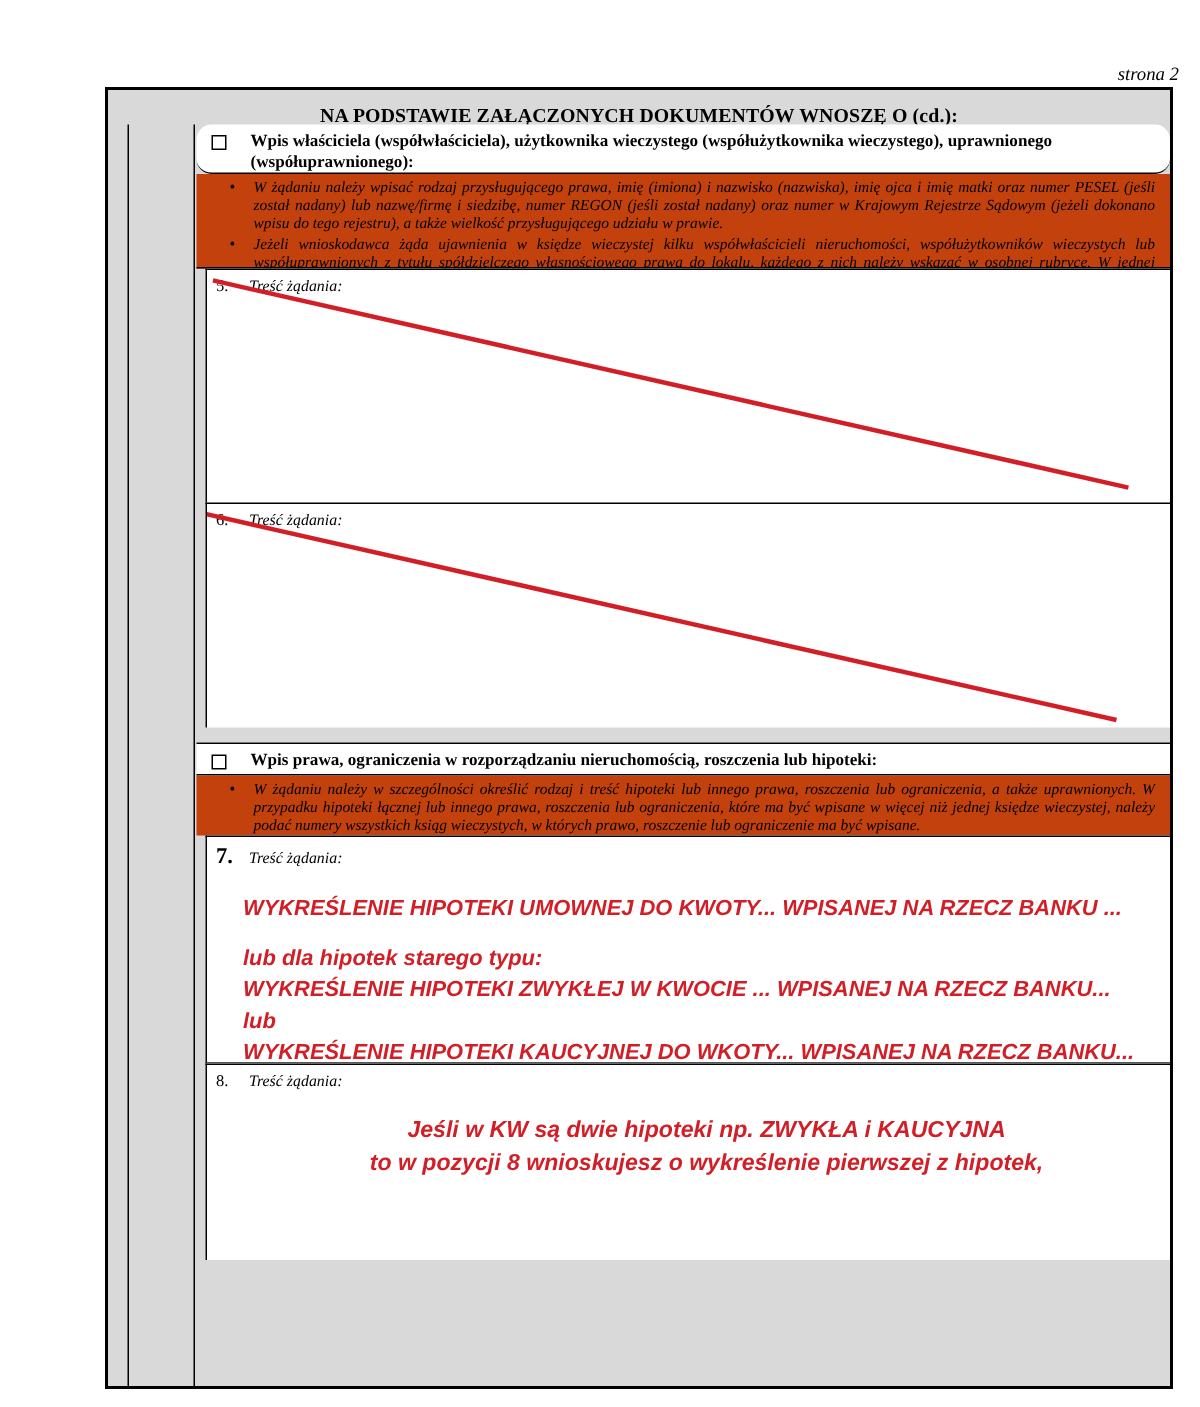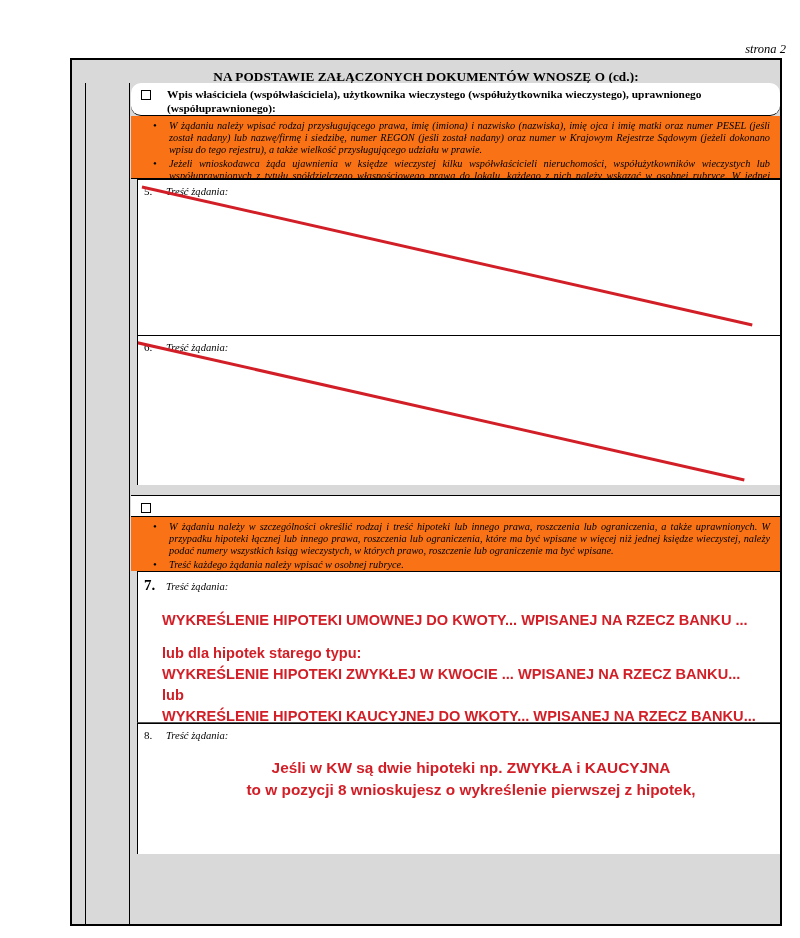--- a/index.html
+++ b/index.html
@@ -123,21 +123,21 @@
   }
   .check-label {
     font-weight: bold;
     font-size: 11.4px;
     line-height: 13.6px;
     color: #000;
   }
 
   
   .instr-block {
-    background: #f97316;
+    background: #c2410c;
     padding: 4px 10px 4px 8px;
     border-bottom: 1px solid #000;
     box-sizing: border-box;
   }
   .instr-block.no-rule { border-bottom: none; }
   ul.bullets {
     margin: 0;
     padding: 0 0 0 20px;
     list-style: none;
   }
@@ -197,20 +197,21 @@
   
   .red-note {
     font-family: "Liberation Sans", sans-serif;
     font-weight: bold;
     color: #d21f27;
     padding-left: 24px;
   }
   .red-note .ln {
     display: block;
     white-space: nowrap;
+    font-style: italic;
   }
   .red-note.size-a .ln { font-size: 14.6px; line-height: 21px; }
   .red-note.size-b .ln { font-size: 15.4px; line-height: 22px; text-align: center; }
   .spacer-line { display: block; height: 12px; }
 
   
   .strike-layer {
     position: absolute;
     left: 0; top: 0;
     width: 100%; height: 100%;
@@ -266,23 +267,24 @@
           </div>
           <svg class="strike-layer" viewBox="0 0 648 150" preserveAspectRatio="none">
             <line x1="-4" y1="6" x2="612" y2="145" stroke="#d21f27" stroke-width="3"></line>
           </svg>
         </div>
 
         <div style="height:10px;"></div>
 
         <div class="check-row" style="height:22px; border-top:1px solid #000;">
           <span class="checkbox-glyph"></span>
-        </div>
-
-        <div class="instr-block no-rule" style="height:54px;">
+          <span class="check-label">Wpis prawa, ograniczenia w rozporządzaniu nieruchomością, roszczenia lub hipoteki:</span>
+        </div>
+
+        <div class="instr-block no-rule" style="height:40px;">
           <ul class="bullets">
             <li>W żądaniu należy w szczególności określić rodzaj i treść hipoteki lub innego prawa, roszczenia lub ograniczenia, a także uprawnionych. W przypadku hipoteki łącznej lub innego prawa, roszczenia lub ograniczenia, które ma być wpisane w więcej niż jednej księdze wieczystej, należy podać numery wszystkich ksiąg wieczystych, w których prawo, roszczenie lub ograniczenie ma być wpisane.</li>
             <li>Treść każdego żądania należy wpisać w osobnej rubryce.</li>
           </ul>
         </div>
 
         <div class="field-box sep-bottom" style="height:152px;">
           <div class="field-head">
             <span class="field-num big">7.</span>
             <span class="field-caption">Treść żądania:</span>

